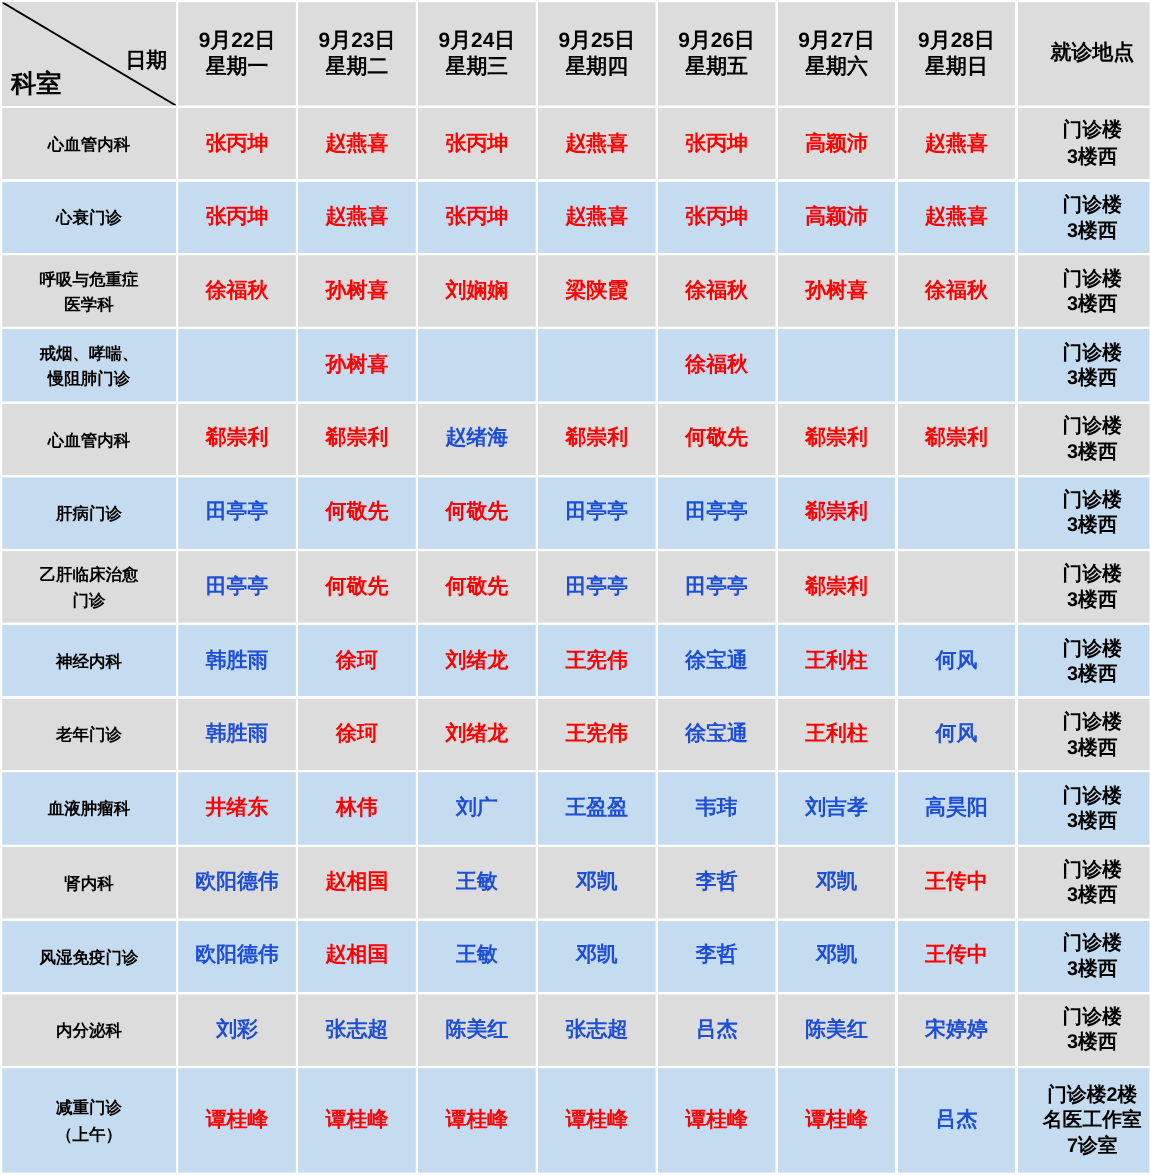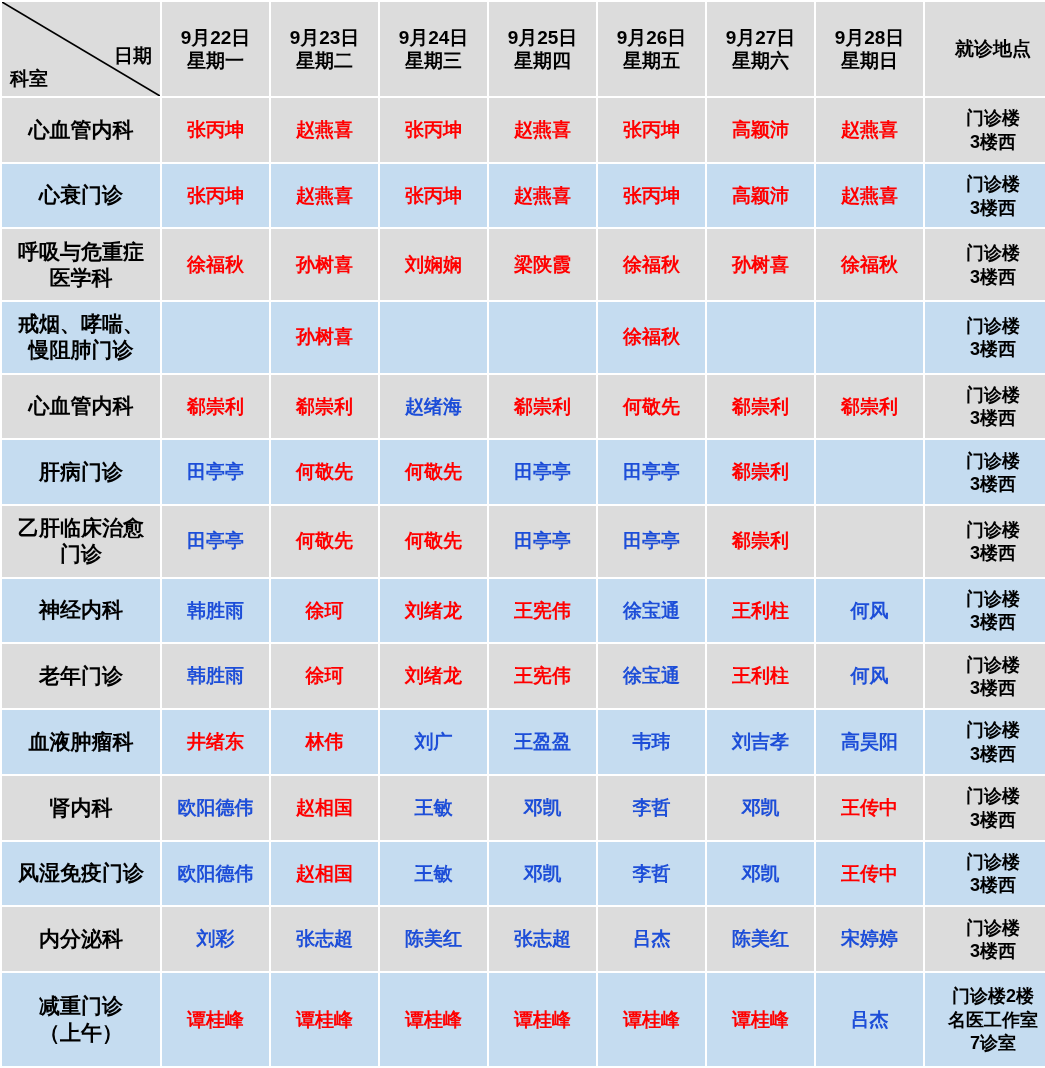--- a/index.html
+++ b/index.html
@@ -57,40 +57,40 @@
     right: 8px;
     top: 6px;
     font-size: 19px;
     font-weight: bold;
     margin-top: 36px;
   }
   .hdr-corner .lbl-dept {
     position: absolute;
     left: 8px;
     bottom: 6px;
-    font-size: 19px;
+    font-size: 23px;
     font-weight: bold;
   }
   .hdr-date-line1 { display: block; }
   .hdr-date-line2 { display: block; }
 
   
   tr.band-gray td { background: #dcdcdc; }
   tr.band-blue td { background: #c5dcf0; }
 
   
   .t-red   { color: #ff0000; }
   .t-black { color: #1d4ed8; }
 
   .place {
     font-size: 18px;
     line-height: 1.25;
   }
   .dept {
-    font-size: 21px;
+    font-size: 15px;
     line-height: 1.25;
     margin-top: 32px;
   }
   .name {
     font-size: 19px;
     line-height: 1.25;
   }
 </style>
 </head>
 <body>

